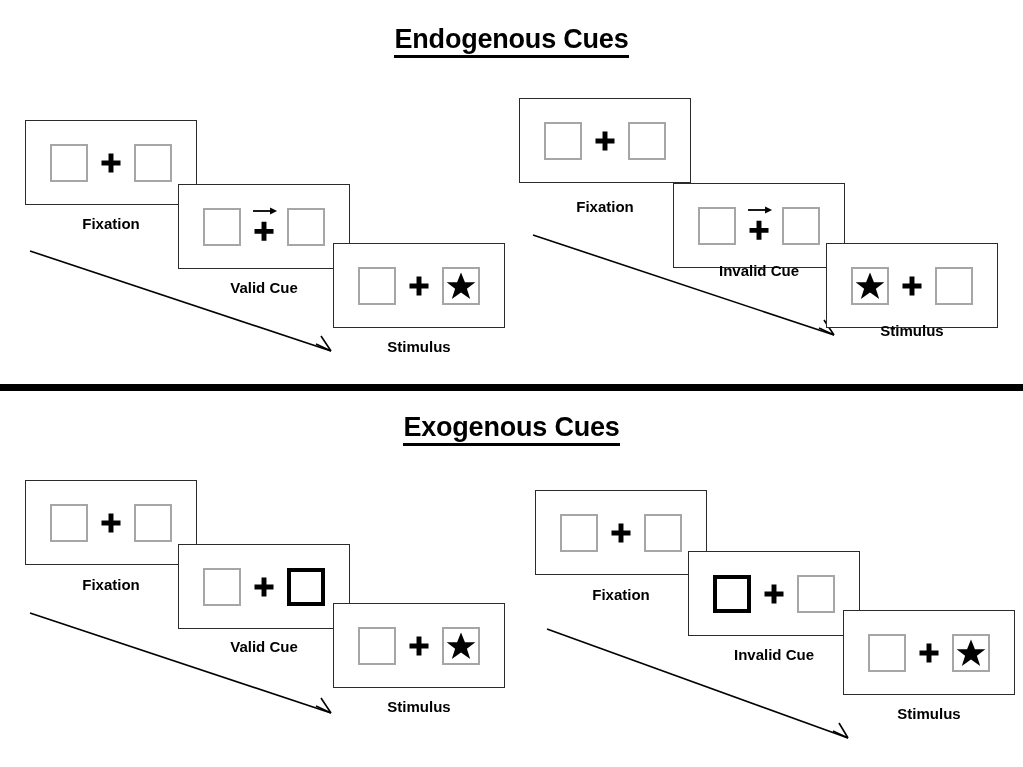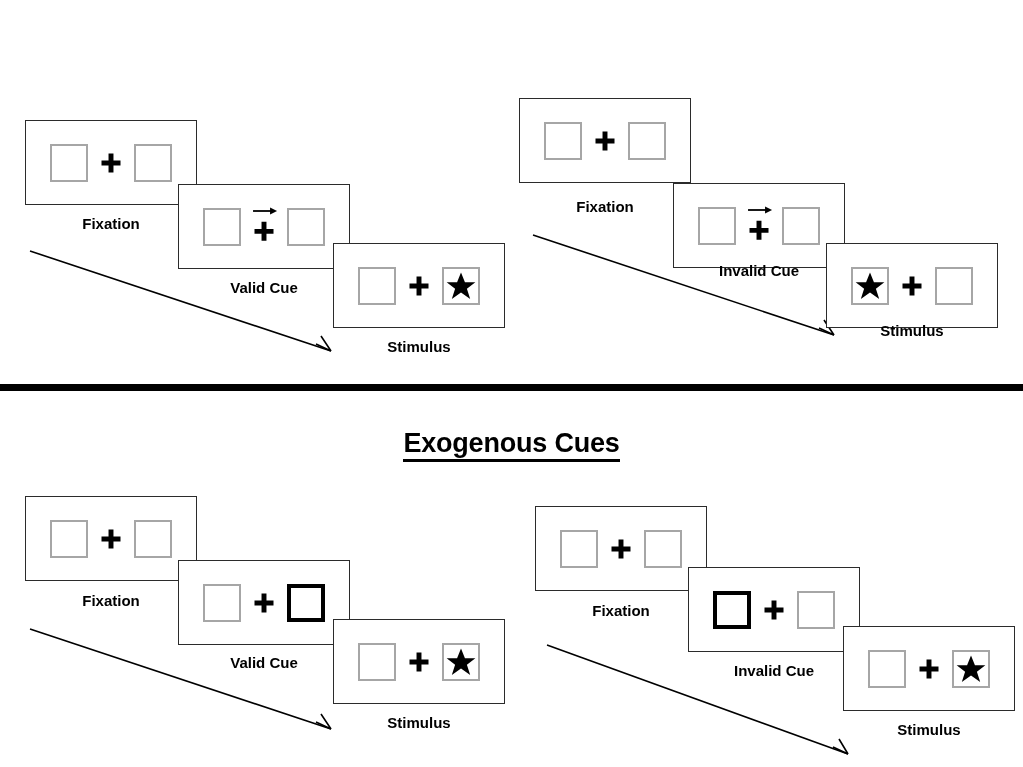--- a/index.html
+++ b/index.html
@@ -112,20 +112,23 @@
 
   svg { display: block; overflow: visible; }
 </style>
 </head>
 <body>
 
 <div id="root">
 
   <div class="section" style="top:0;height:388px;">
 
+    <div class="section-title" style="top:24px;">
+      <span>Endogenous Cues</span>
+    </div>
 
     <svg class="time-arrow" style="left:28px;top:248px;" width="320" height="115" viewBox="0 0 320 115">
       <line x1="2" y1="3" x2="303" y2="103" stroke="#000" stroke-width="1.6"></line>
       <path d="M303,103 L288,96 M303,103 L293,88" stroke="#000" stroke-width="1.6" fill="none"></path>
     </svg>
 
     <div class="panel" style="left:25px;top:120px;width:172px;height:85px;">
       <div class="panel-inner">
         <div class="placeholder"></div>
         <div class="center-slot">
@@ -220,21 +223,21 @@
           </svg>
         </div>
         <div class="placeholder"></div>
       </div>
     </div>
     <div class="panel-label" style="left:826px;top:322px;width:172px;">Stimulus</div>
   </div>
 
   <div class="divider" style="top:384px;"></div>
 
-  <div class="section" style="top:404px;height:303px;">
+  <div class="section" style="top:388px;height:303px;">
 
     <div class="section-title" style="top:24px;">
       <span>Exogenous Cues</span>
     </div>
 
     <svg class="time-arrow" style="left:28px;top:222px;" width="320" height="115" viewBox="0 0 320 115">
       <line x1="2" y1="3" x2="303" y2="103" stroke="#000" stroke-width="1.6"></line>
       <path d="M303,103 L288,96 M303,103 L293,88" stroke="#000" stroke-width="1.6" fill="none"></path>
     </svg>
 

